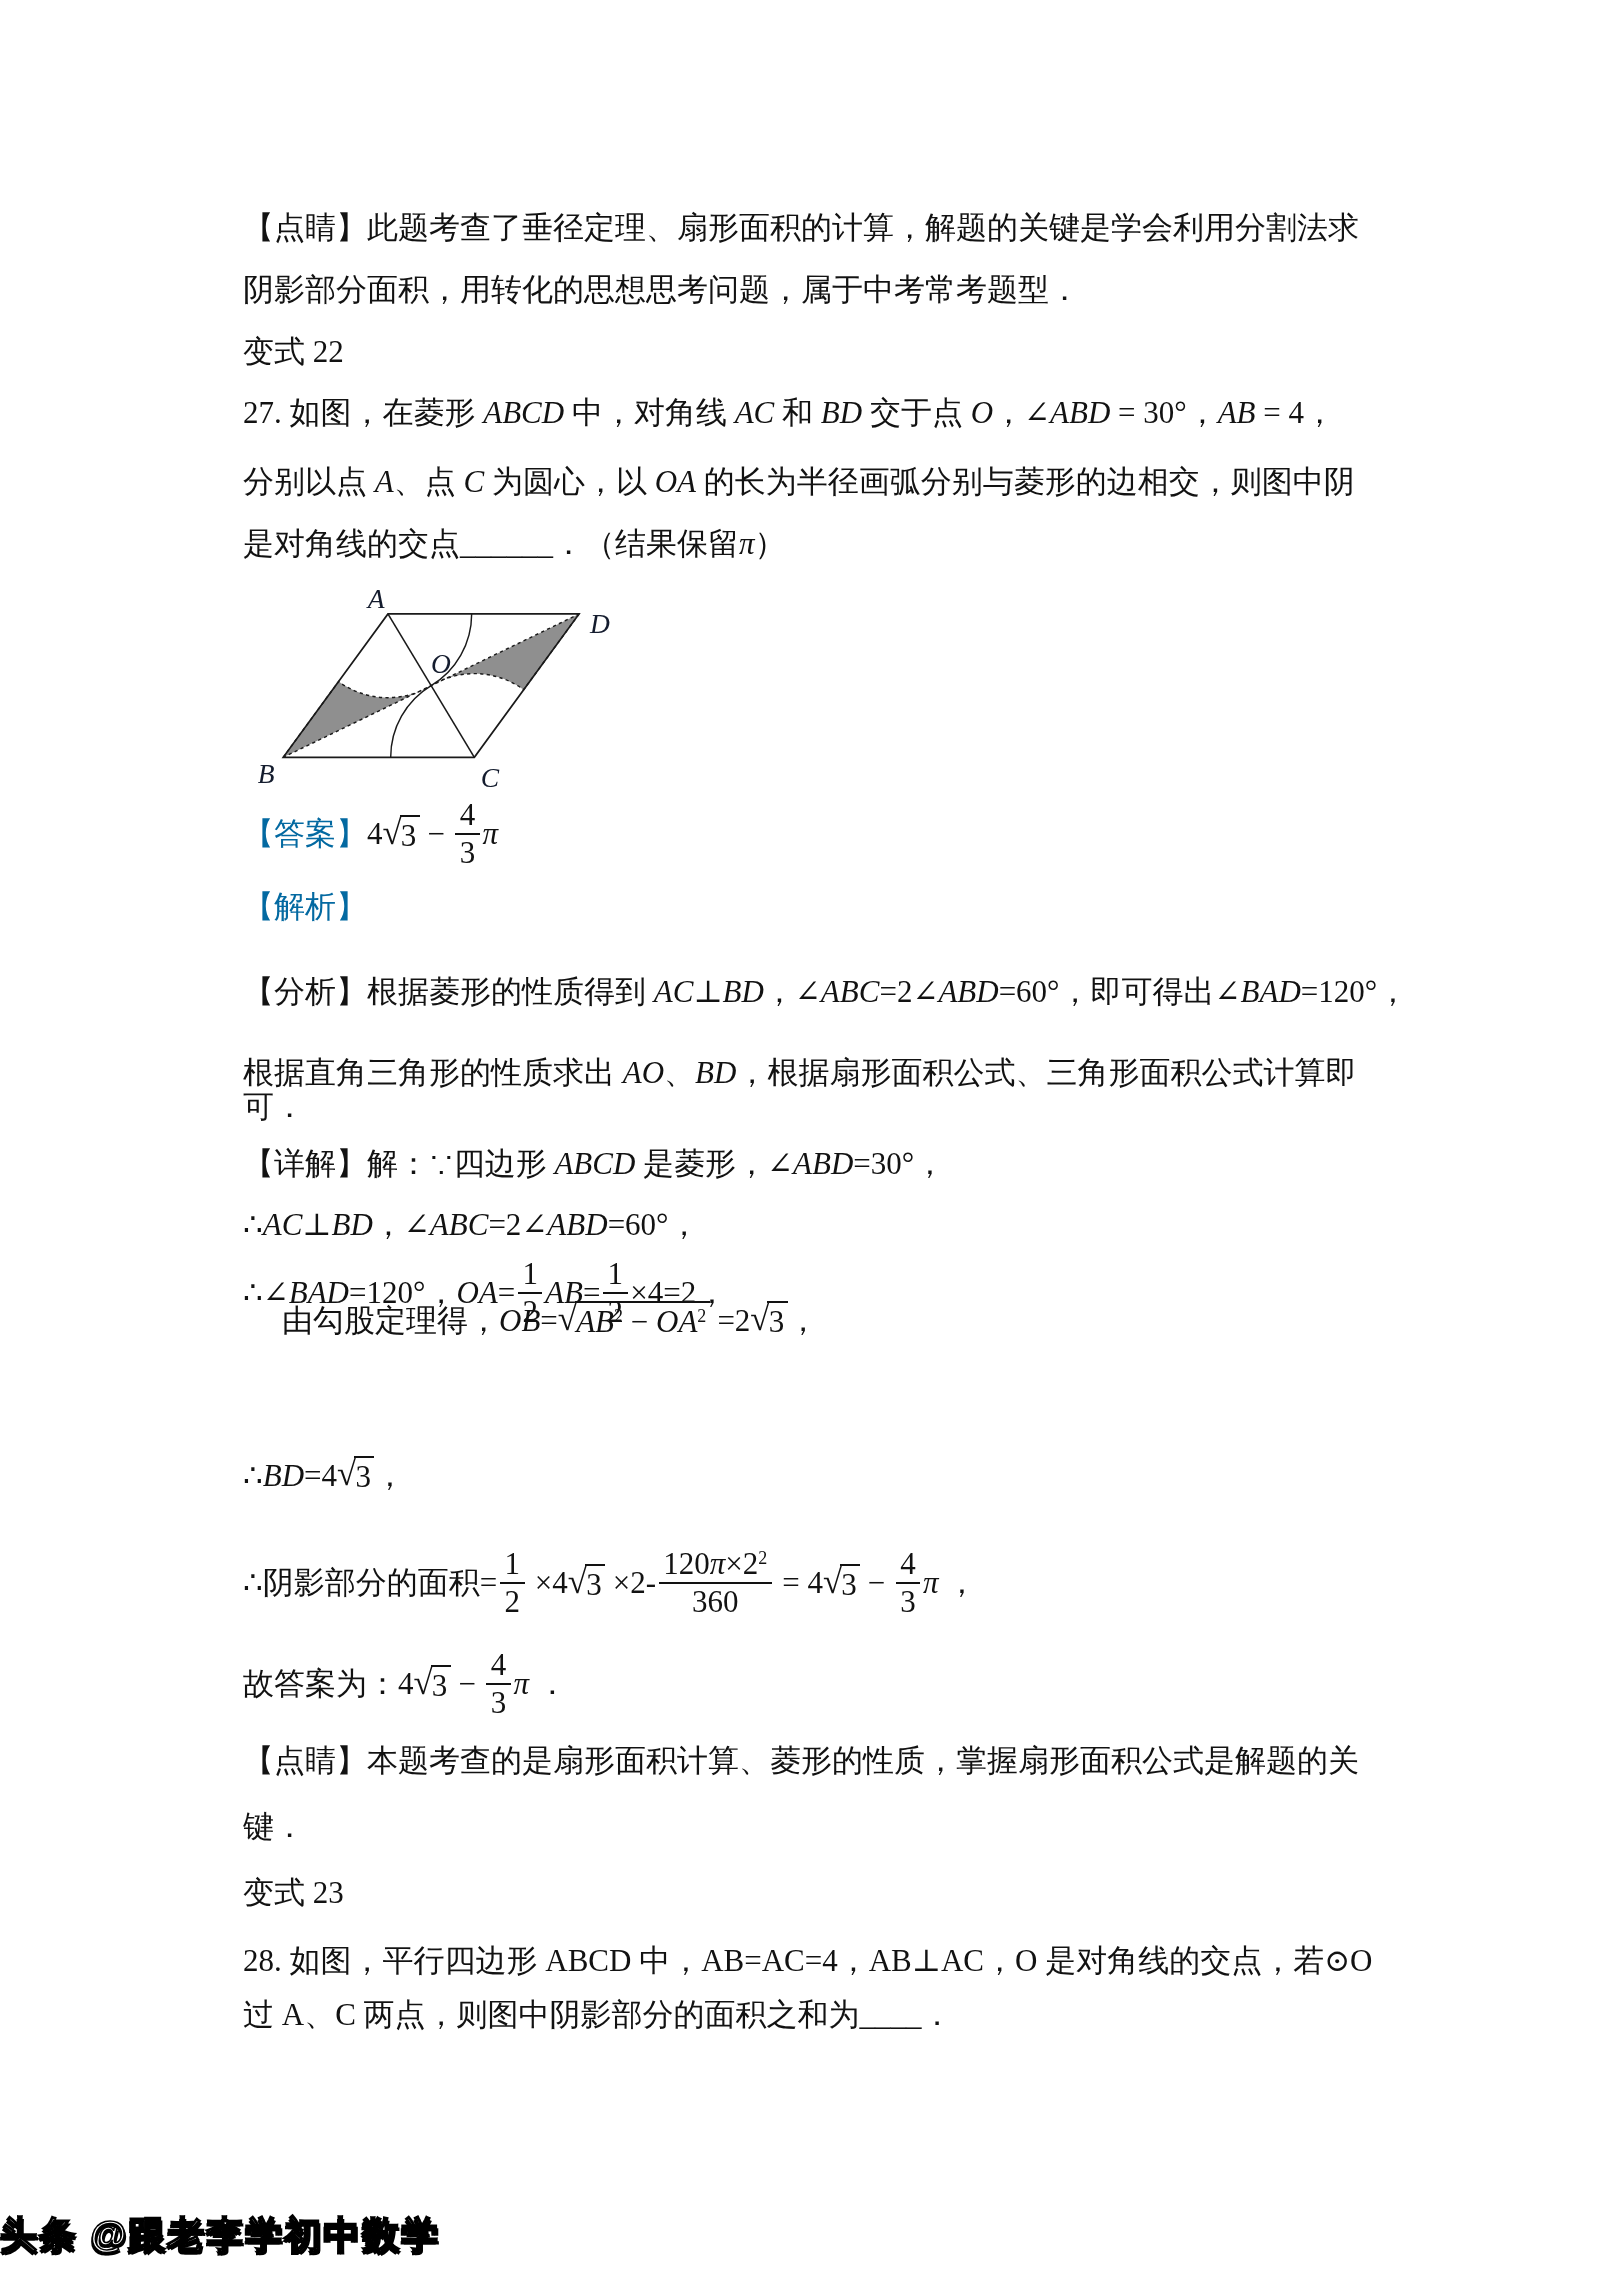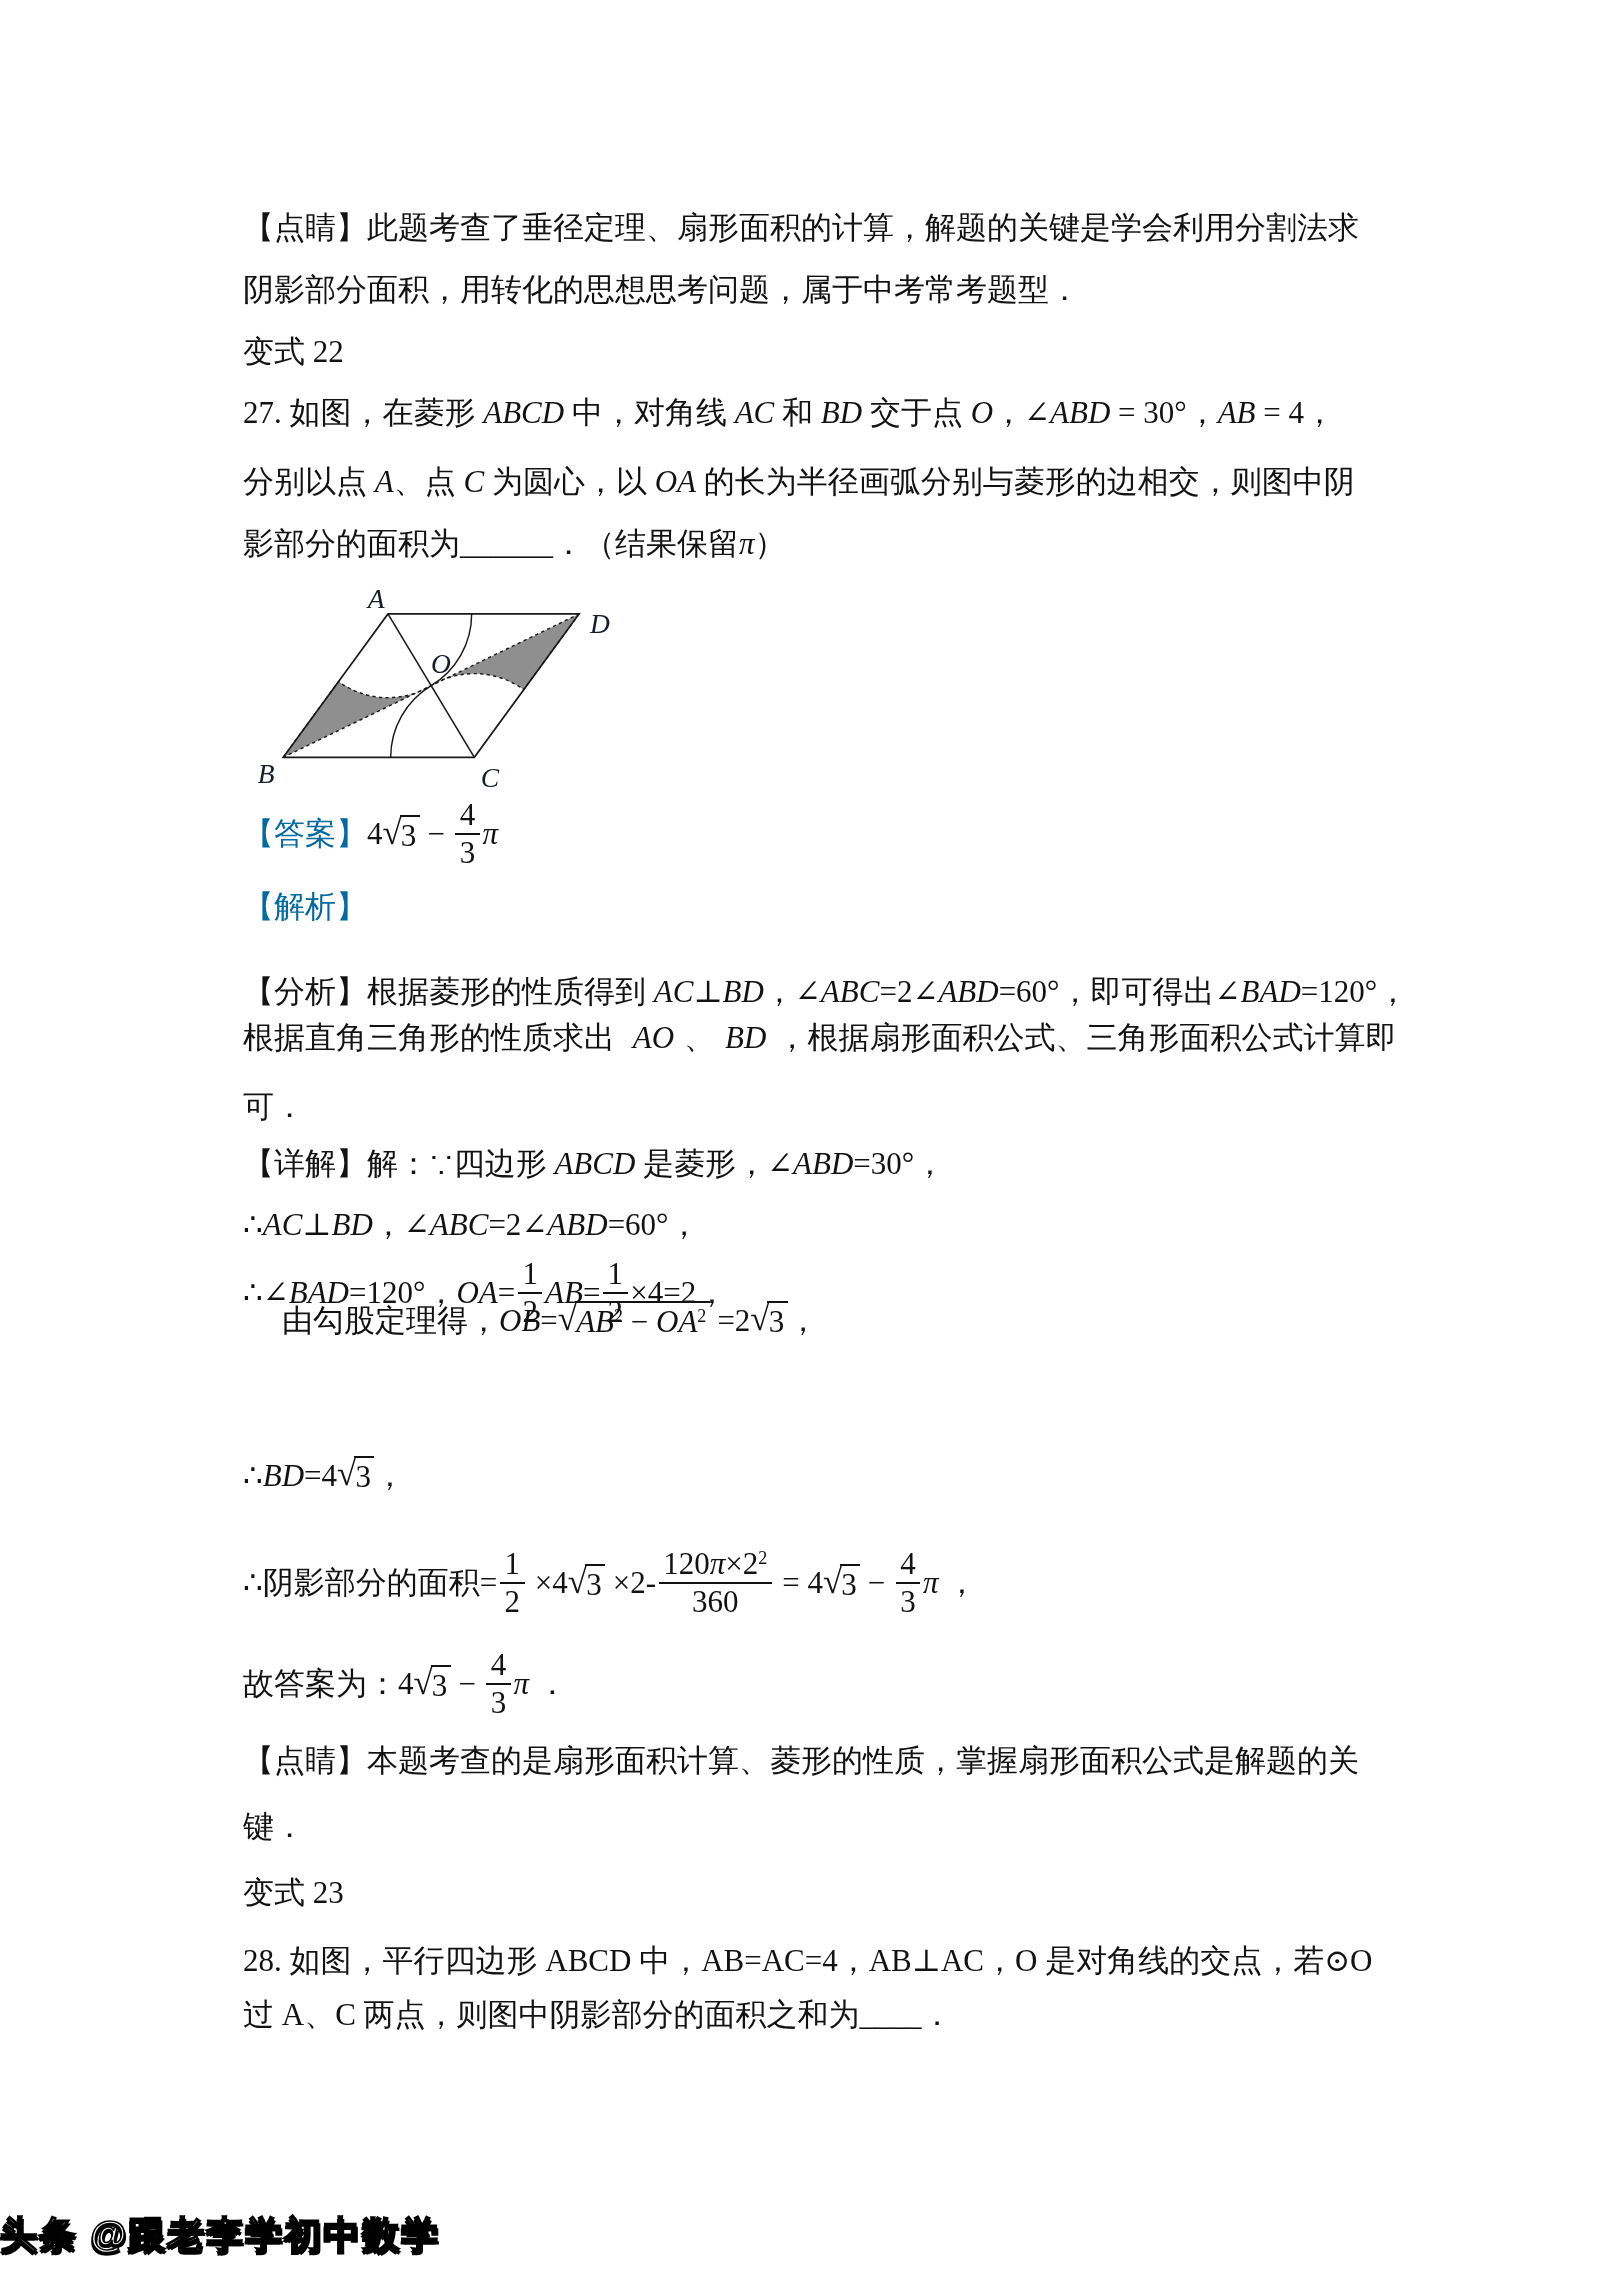--- a/index.html
+++ b/index.html
@@ -95,21 +95,21 @@
       <div class="line" style="top: 460px;">
         <span class="cjk">分别以点&nbsp;</span>
         <span class="it">A</span>
         <span class="cjk">、点&nbsp;</span>
         <span class="it">C</span>
         <span class="cjk">&nbsp;为圆心，以&nbsp;</span>
         <span class="it">OA</span>
         <span class="cjk">&nbsp;的长为半径画弧分别与菱形的边相交，则图中阴</span>
       </div>
       <div class="line" style="top: 522px;">
-        <span class="cjk">影部分的面积为</span>
+        <span class="cjk">是对角线的交点</span>
         <span class="up">______</span>
         <span class="cjk">．（结果保留</span>
         <span class="it">π</span>
         <span class="cjk">）</span>
       </div>
       <div class="line" style="top: 799px;">
         <span class="blue">【答案】</span>
         <span class="up">4</span>
         <span class="sqrt"><span class="rad">√</span><span class="radicand"><span class="up">3</span></span></span>
         <span class="up">&nbsp;−&nbsp;</span>
@@ -130,21 +130,21 @@
         <span class="up">=2</span>
         <span class="up">∠</span>
         <span class="it">ABD</span>
         <span class="up">=60°</span>
         <span class="cjk">，即可得出</span>
         <span class="up">∠</span>
         <span class="it">BAD</span>
         <span class="up">=120°</span>
         <span class="cjk">，</span>
       </div>
-      <div class="line" style="top: 1016px; gap: 10px;">
+      <div class="line" style="top: 1051px;">
         <span class="cjk">根据直角三角形的性质求出&nbsp;</span>
         <span class="it">AO</span>
         <span class="cjk">、</span>
         <span class="it">BD</span>
         <span class="cjk">，根据扇形面积公式、三角形面积公式计算即</span>
       </div>
       <div class="line" style="top: 1085px;">
         <span class="cjk">可．</span>
       </div>
       <div class="line" style="top: 1142px;">

